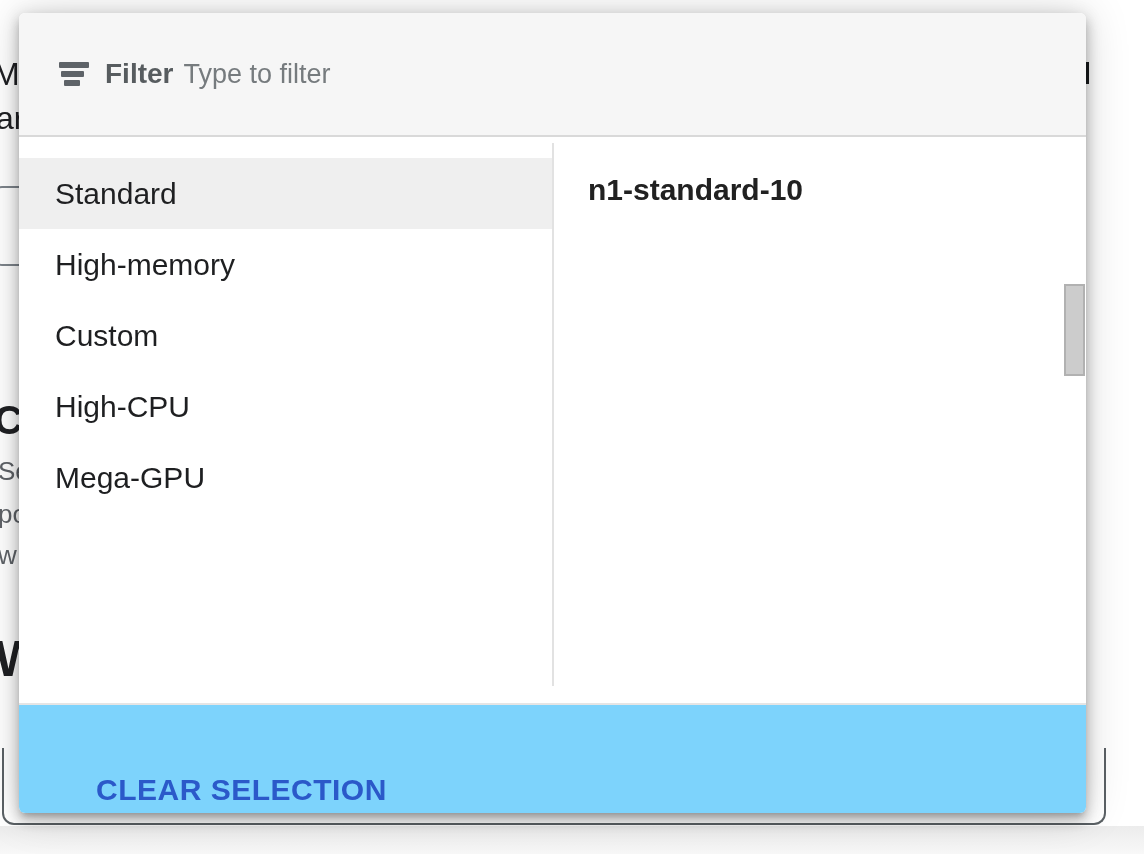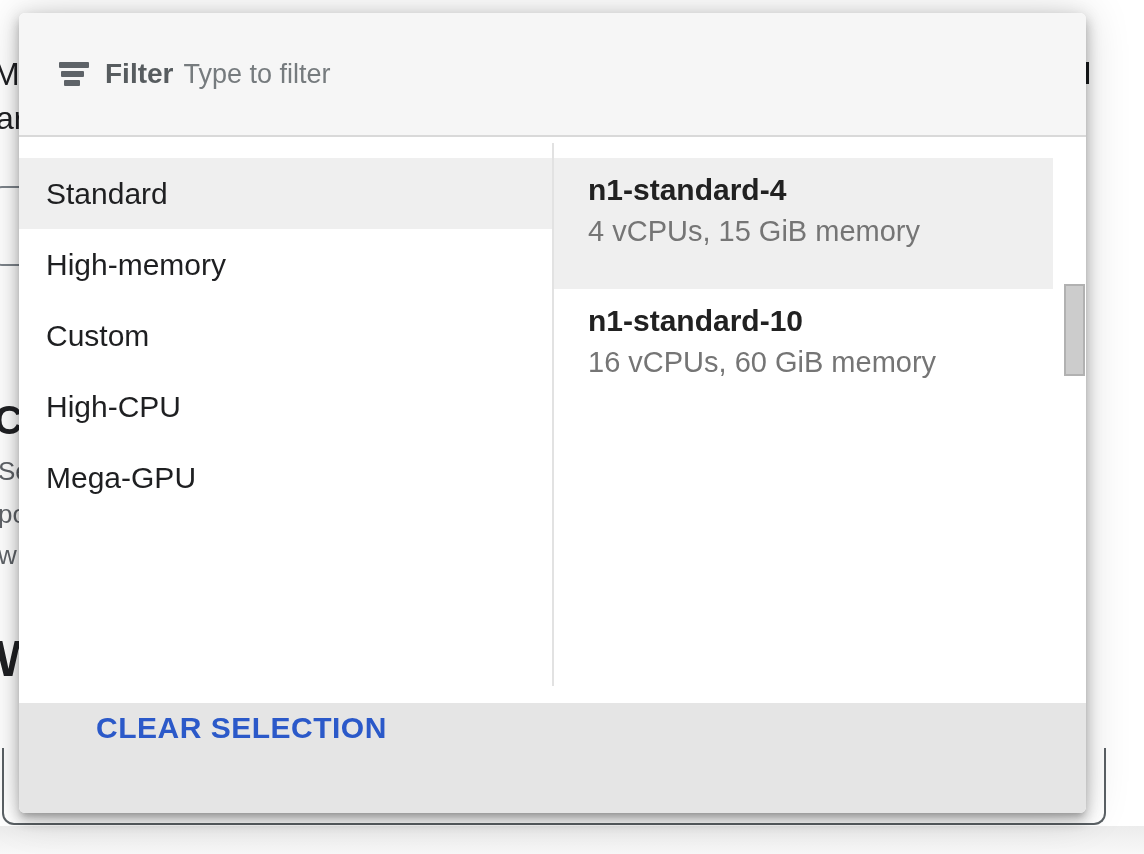--- a/index.html
+++ b/index.html
@@ -81,21 +81,21 @@
 
   
   .panel-body { position: absolute; left: 0; top: 124px; width: 100%; height: 566px; }
 
   .col-left {
     position: absolute; left: 0; top: 0; width: 533px; height: 566px;
     padding-top: 21px; overflow: hidden;
   }
   .cat-item {
     height: 71px; display: flex; align-items: center;
-    padding-left: 27px;
+    padding-left: 36px;
     font-size: 30px; color: #1e1f21;
     cursor: pointer;
   }
   .cat-item.selected { background: #efefef; }
 
   .v-divider {
     position: absolute; left: 533px; top: 6px; width: 2px; height: 543px;
     background: #e2e2e2;
   }
 
@@ -114,24 +114,24 @@
 
   .scroll-thumb {
     position: absolute; left: 1045px; top: 147px; width: 21px; height: 92px;
     background: #cccccc;
     border: 2px solid #b1b1b1;
   }
 
   
   .panel-footer {
     position: absolute; left: 0; top: 690px; width: 100%; height: 110px;
-    background: #e5e5e5;
+    background: #7dd3fc;
     border-top: 2px solid #e5e5e5;
     border-radius: 0 0 6px 6px;
-    display: flex; align-items: flex-start;
+    display: flex; align-items: flex-end;
     padding-left: 75px;
   }
   .clear-btn {
     border: none; background: transparent;
     font-family: "Liberation Sans", sans-serif;
     font-size: 30px; font-weight: 700; letter-spacing: 0.5px;
     color: #2b59c9;
     cursor: pointer; padding: 6px 2px;
   }
 </style>
@@ -180,27 +180,22 @@
           <span>High-CPU</span>
         </div>
         <div class="cat-item">
           <span>Mega-GPU</span>
         </div>
       </div>
 
       <div class="v-divider"></div>
 
       <div class="col-right">
-        <div class="mt-row selected">
-          <div class="mt-name">n1-standard-4</div>
-          <div class="mt-specs">4 vCPUs, 15 GiB memory</div>
-        </div>
         <div class="mt-row">
           <div class="mt-name">n1-standard-10</div>
-          <div class="mt-specs">16 vCPUs, 60 GiB memory</div>
         </div>
       </div>
 
       <div class="scroll-thumb"></div>
     </div>
 
     <div class="panel-footer">
       <button class="clear-btn">CLEAR SELECTION</button>
     </div>
 

